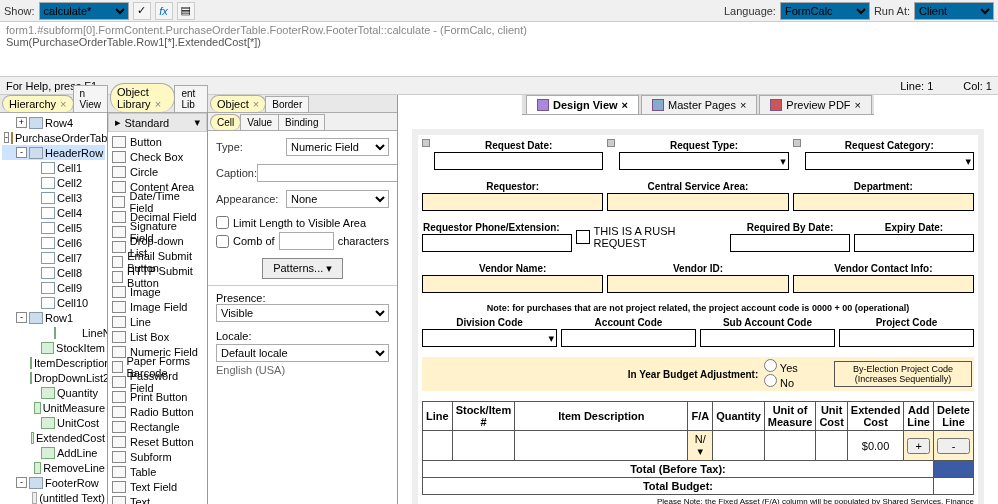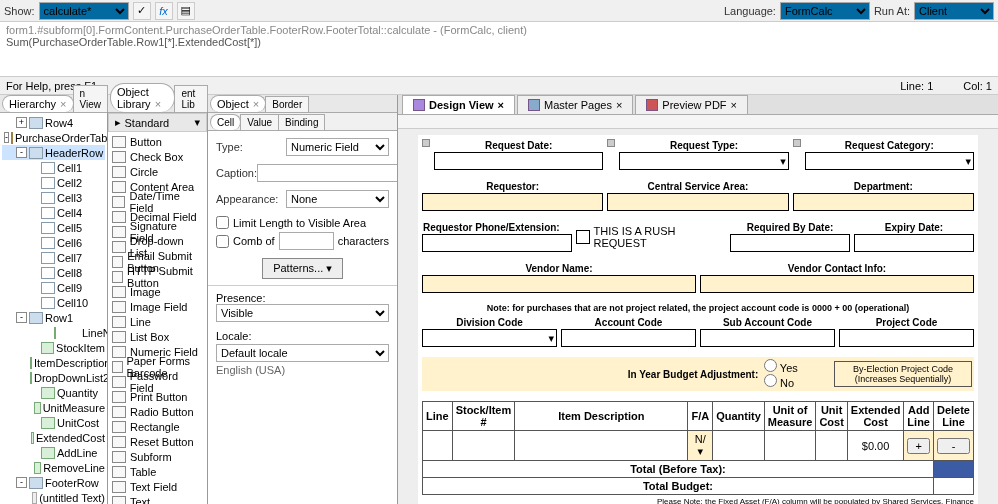--- a/index.html
+++ b/index.html
@@ -18,21 +18,21 @@
 .script .gray { color:#888; }
 
 
 .status { height:18px; background:#f0f0f0; border-bottom:1px solid #ccc; display:flex; align-items:center; padding:0 6px; font-size:11px; }
 
 
 .main { flex:1; display:flex; min-height:0; }
 .pane { border-right:1px solid #999; display:flex; flex-direction:column; background:#fff; min-height:0; }
 .pane-tabs { height:18px; background:#e8e8e8; border-bottom:1px solid #aaa; display:flex; align-items:flex-end; padding-left:2px; }
 .pane-tab { padding:2px 6px; background:#f5f5f5; border:1px solid #aaa; border-bottom:none; margin-right:-1px; font-size:10px; cursor:pointer; }
-.pane-tab.active { background:#ffffff;border-radius:14px; }
+.pane-tab.active { background:#fef9c3;border-radius:14px; }
 .pane-tab .x { margin-left:4px; color:#888; }
 .pane-body { flex:1; overflow:auto; }
 
 
 .tree { padding:2px; }
 .tree-item { display:flex; align-items:center; height:15px; cursor:pointer; white-space:nowrap; }
 .tree-item.sel { background:#cce4ff; }
 .tw { width:11px; height:11px; border:1px solid #888; display:inline-flex; align-items:center; justify-content:center; margin-right:2px; font-size:9px; line-height:1; background:#fff; }
 .tw.none { border:none; }
 .ic { width:14px; height:12px; margin-right:2px; display:inline-block; }
@@ -52,21 +52,21 @@
 .prop-body { padding:4px 8px; }
 .prop-row { display:flex; align-items:center; margin:3px 0; }
 .prop-label { width:70px; color:#333; }
 .prop-input { flex:1; height:18px; border:1px solid #aaa; padding:0 3px; background:#fff; }
 .prop-select { flex:1; height:18px; border:1px solid #aaa; background:#fff; }
 .prop-check { margin-right:4px; }
 .prop-sep { border-top:1px solid #ccc; margin:6px -8px; }
 .prop-btn { padding:3px 10px; border:1px solid #888; background:#eee; cursor:pointer; }
 
 
-.canvas-wrap { flex:1; display:flex; flex-direction:column; min-width:0; }
+.canvas-wrap { flex:1; display:flex; flex-direction:column; min-width:0;align-items:center; }
 .doc-tabs { height:20px; background:#e0e0e0; border-bottom:1px solid #aaa; display:flex; align-items:flex-end; padding-left:4px; }
 .doc-tab { padding:3px 10px; background:#f0f0f0; border:1px solid #aaa; border-bottom:none; margin-right:2px; font-size:11px; display:flex; align-items:center; gap:4px; cursor:pointer; }
 .doc-tab.active { background:#fff; font-weight:bold; }
 .doc-tab .di { width:12px; height:12px; background:#a8d; border:1px solid #758; }
 .ruler { height:14px; background:#f5f5f5; border-bottom:1px solid #ccc; }
 .canvas { flex:1; background:#eee; overflow:auto; padding:6px; }
 .page { width:560px; background:#fff; margin:0 auto; padding:4px; }
 
 
 .frow { display:flex; gap:4px; margin-bottom:10px; }
@@ -490,20 +490,24 @@
               </div>
             <div class="fcol" style="flex:0.8">
                 <div class="flabel">Expiry Date:</div>
                 <div class="fbox"></div>
               </div>
           </div>
 
           <div class="frow">
             <div class="fcol" style="flex:1">
                 <div class="flabel">Vendor Name:</div>
+                <div class="fbox yellow"></div>
+              </div>
+            <div class="fcol" style="flex:1">
+                <div class="flabel">Vendor ID:</div>
                 <div class="fbox yellow"></div>
               </div>
             <div class="fcol" style="flex:1">
                 <div class="flabel">Vendor Contact Info:</div>
                 <div class="fbox yellow"></div>
               </div>
           </div>
 
           <div class="note" style="margin:3px 0">Note: for purchases that are not project related, the project account code is 0000 + 00 (operational)</div>
 

